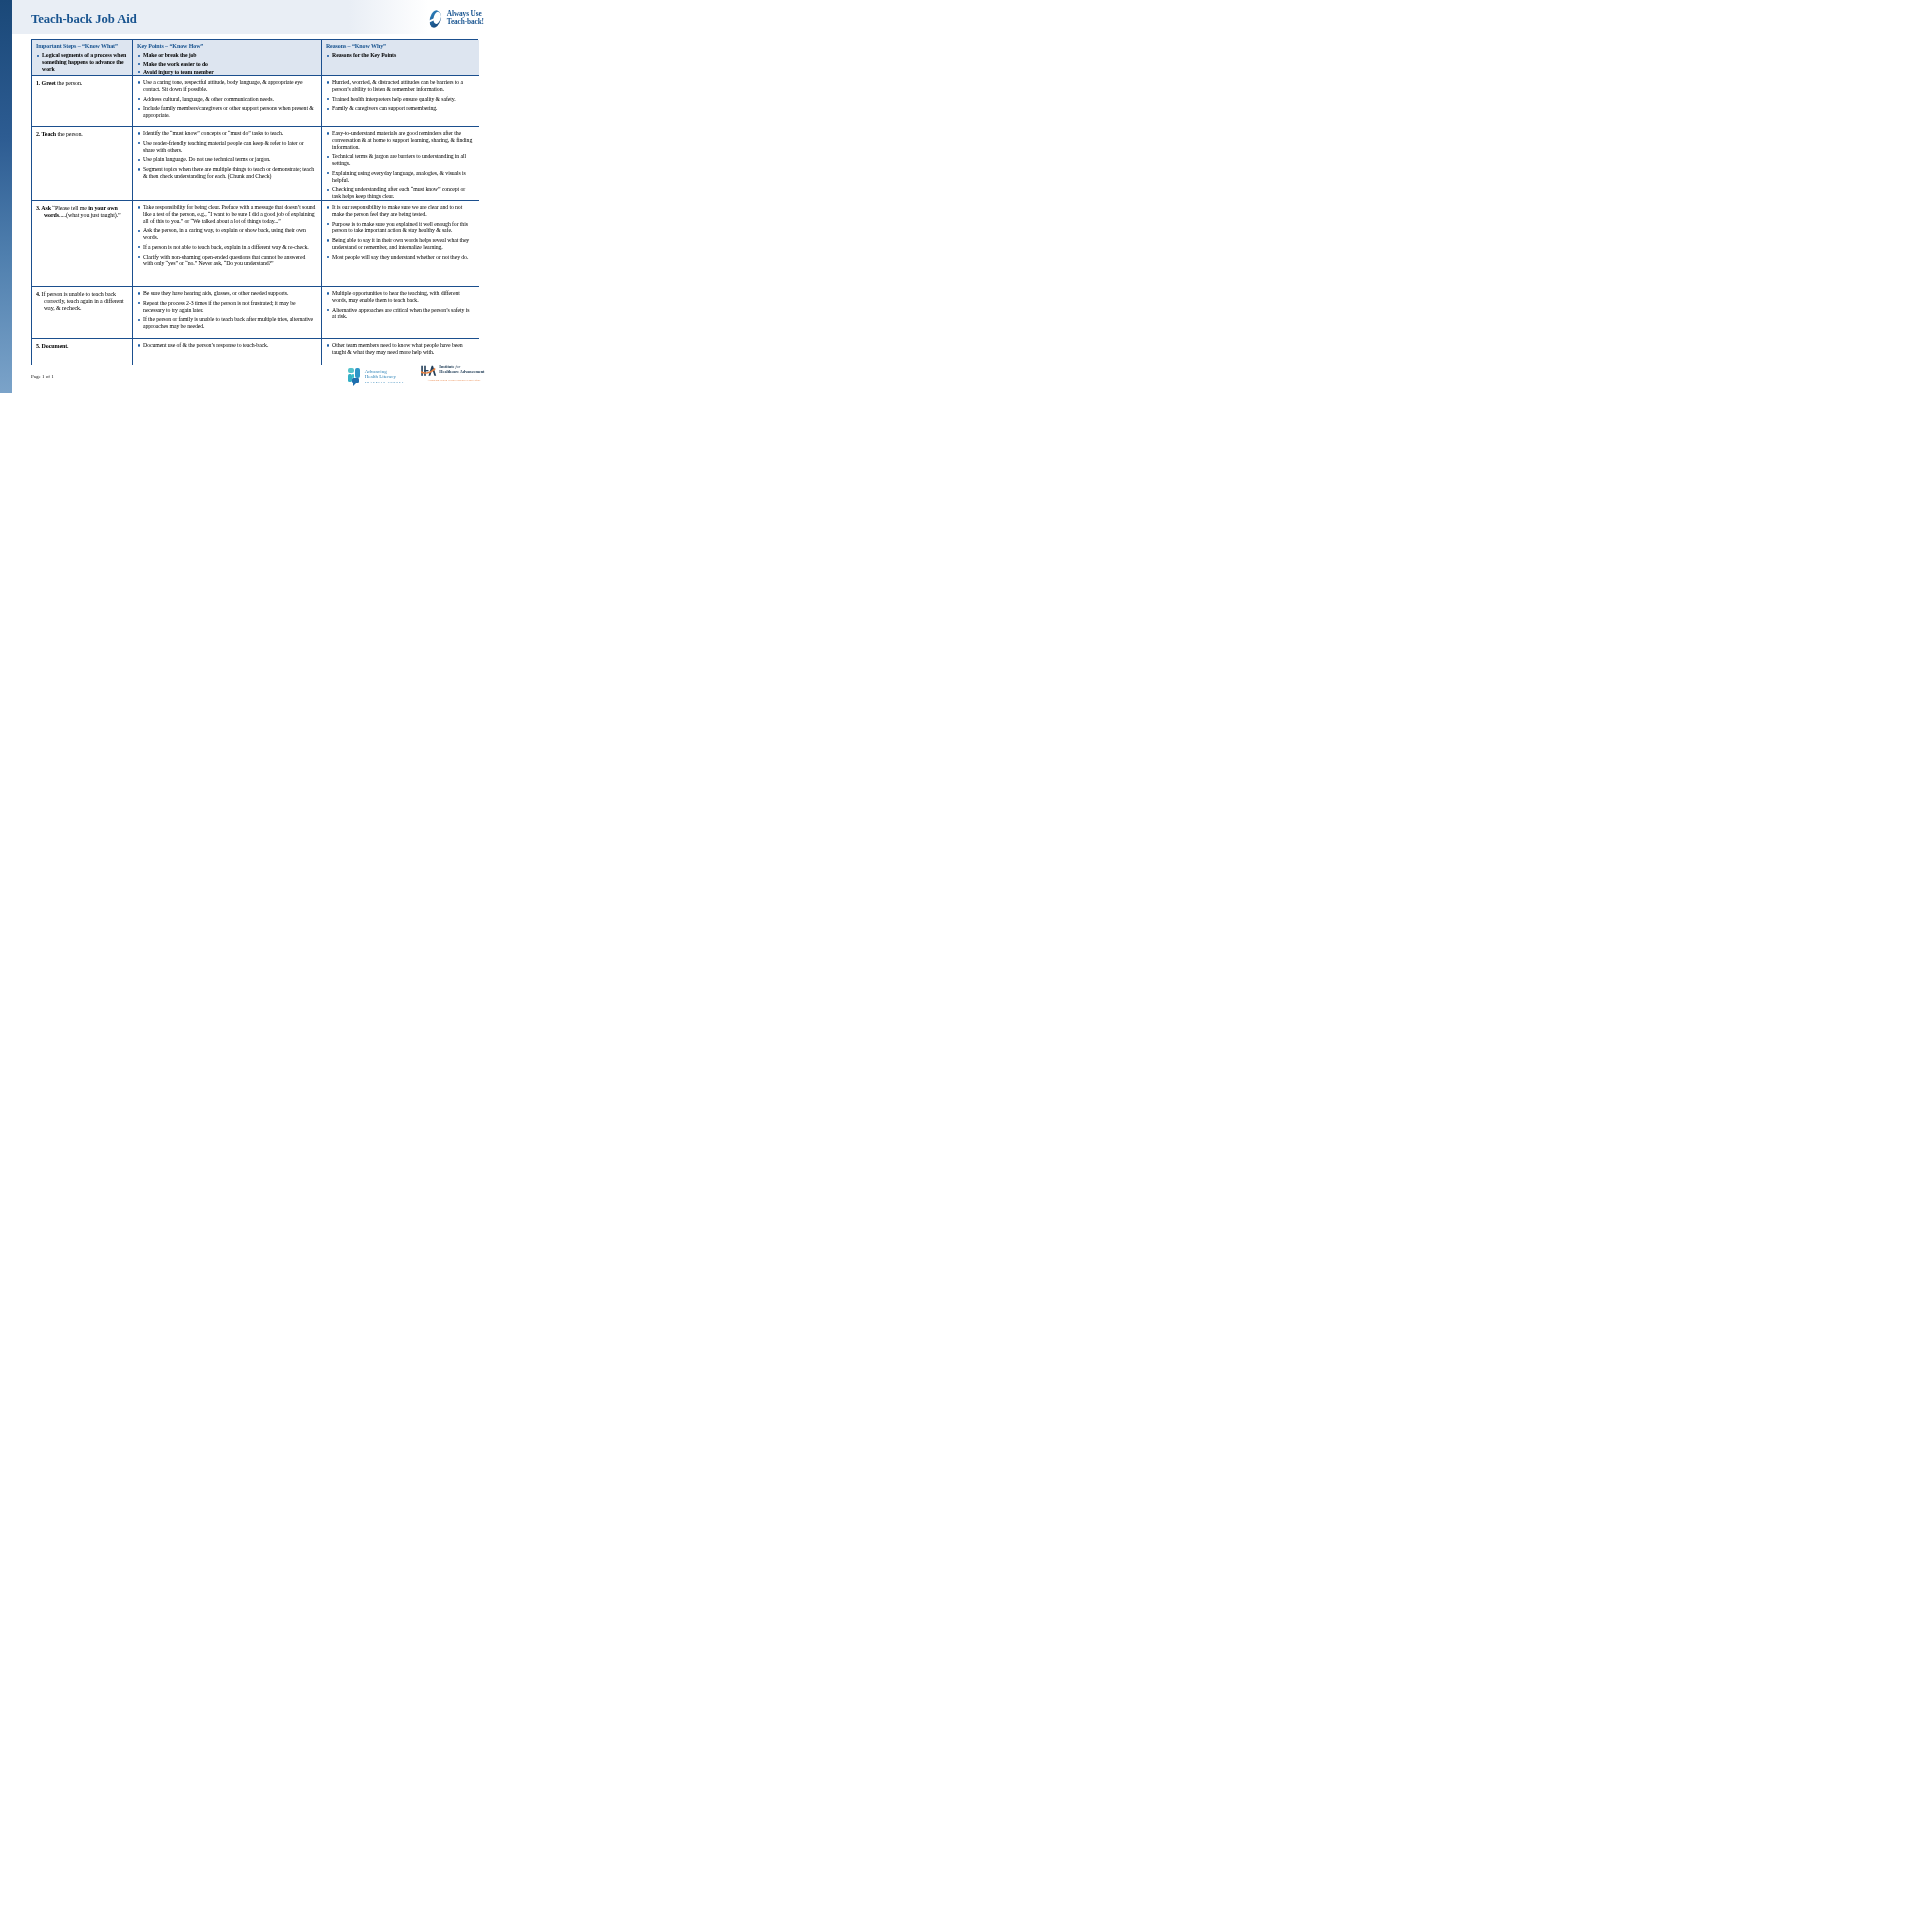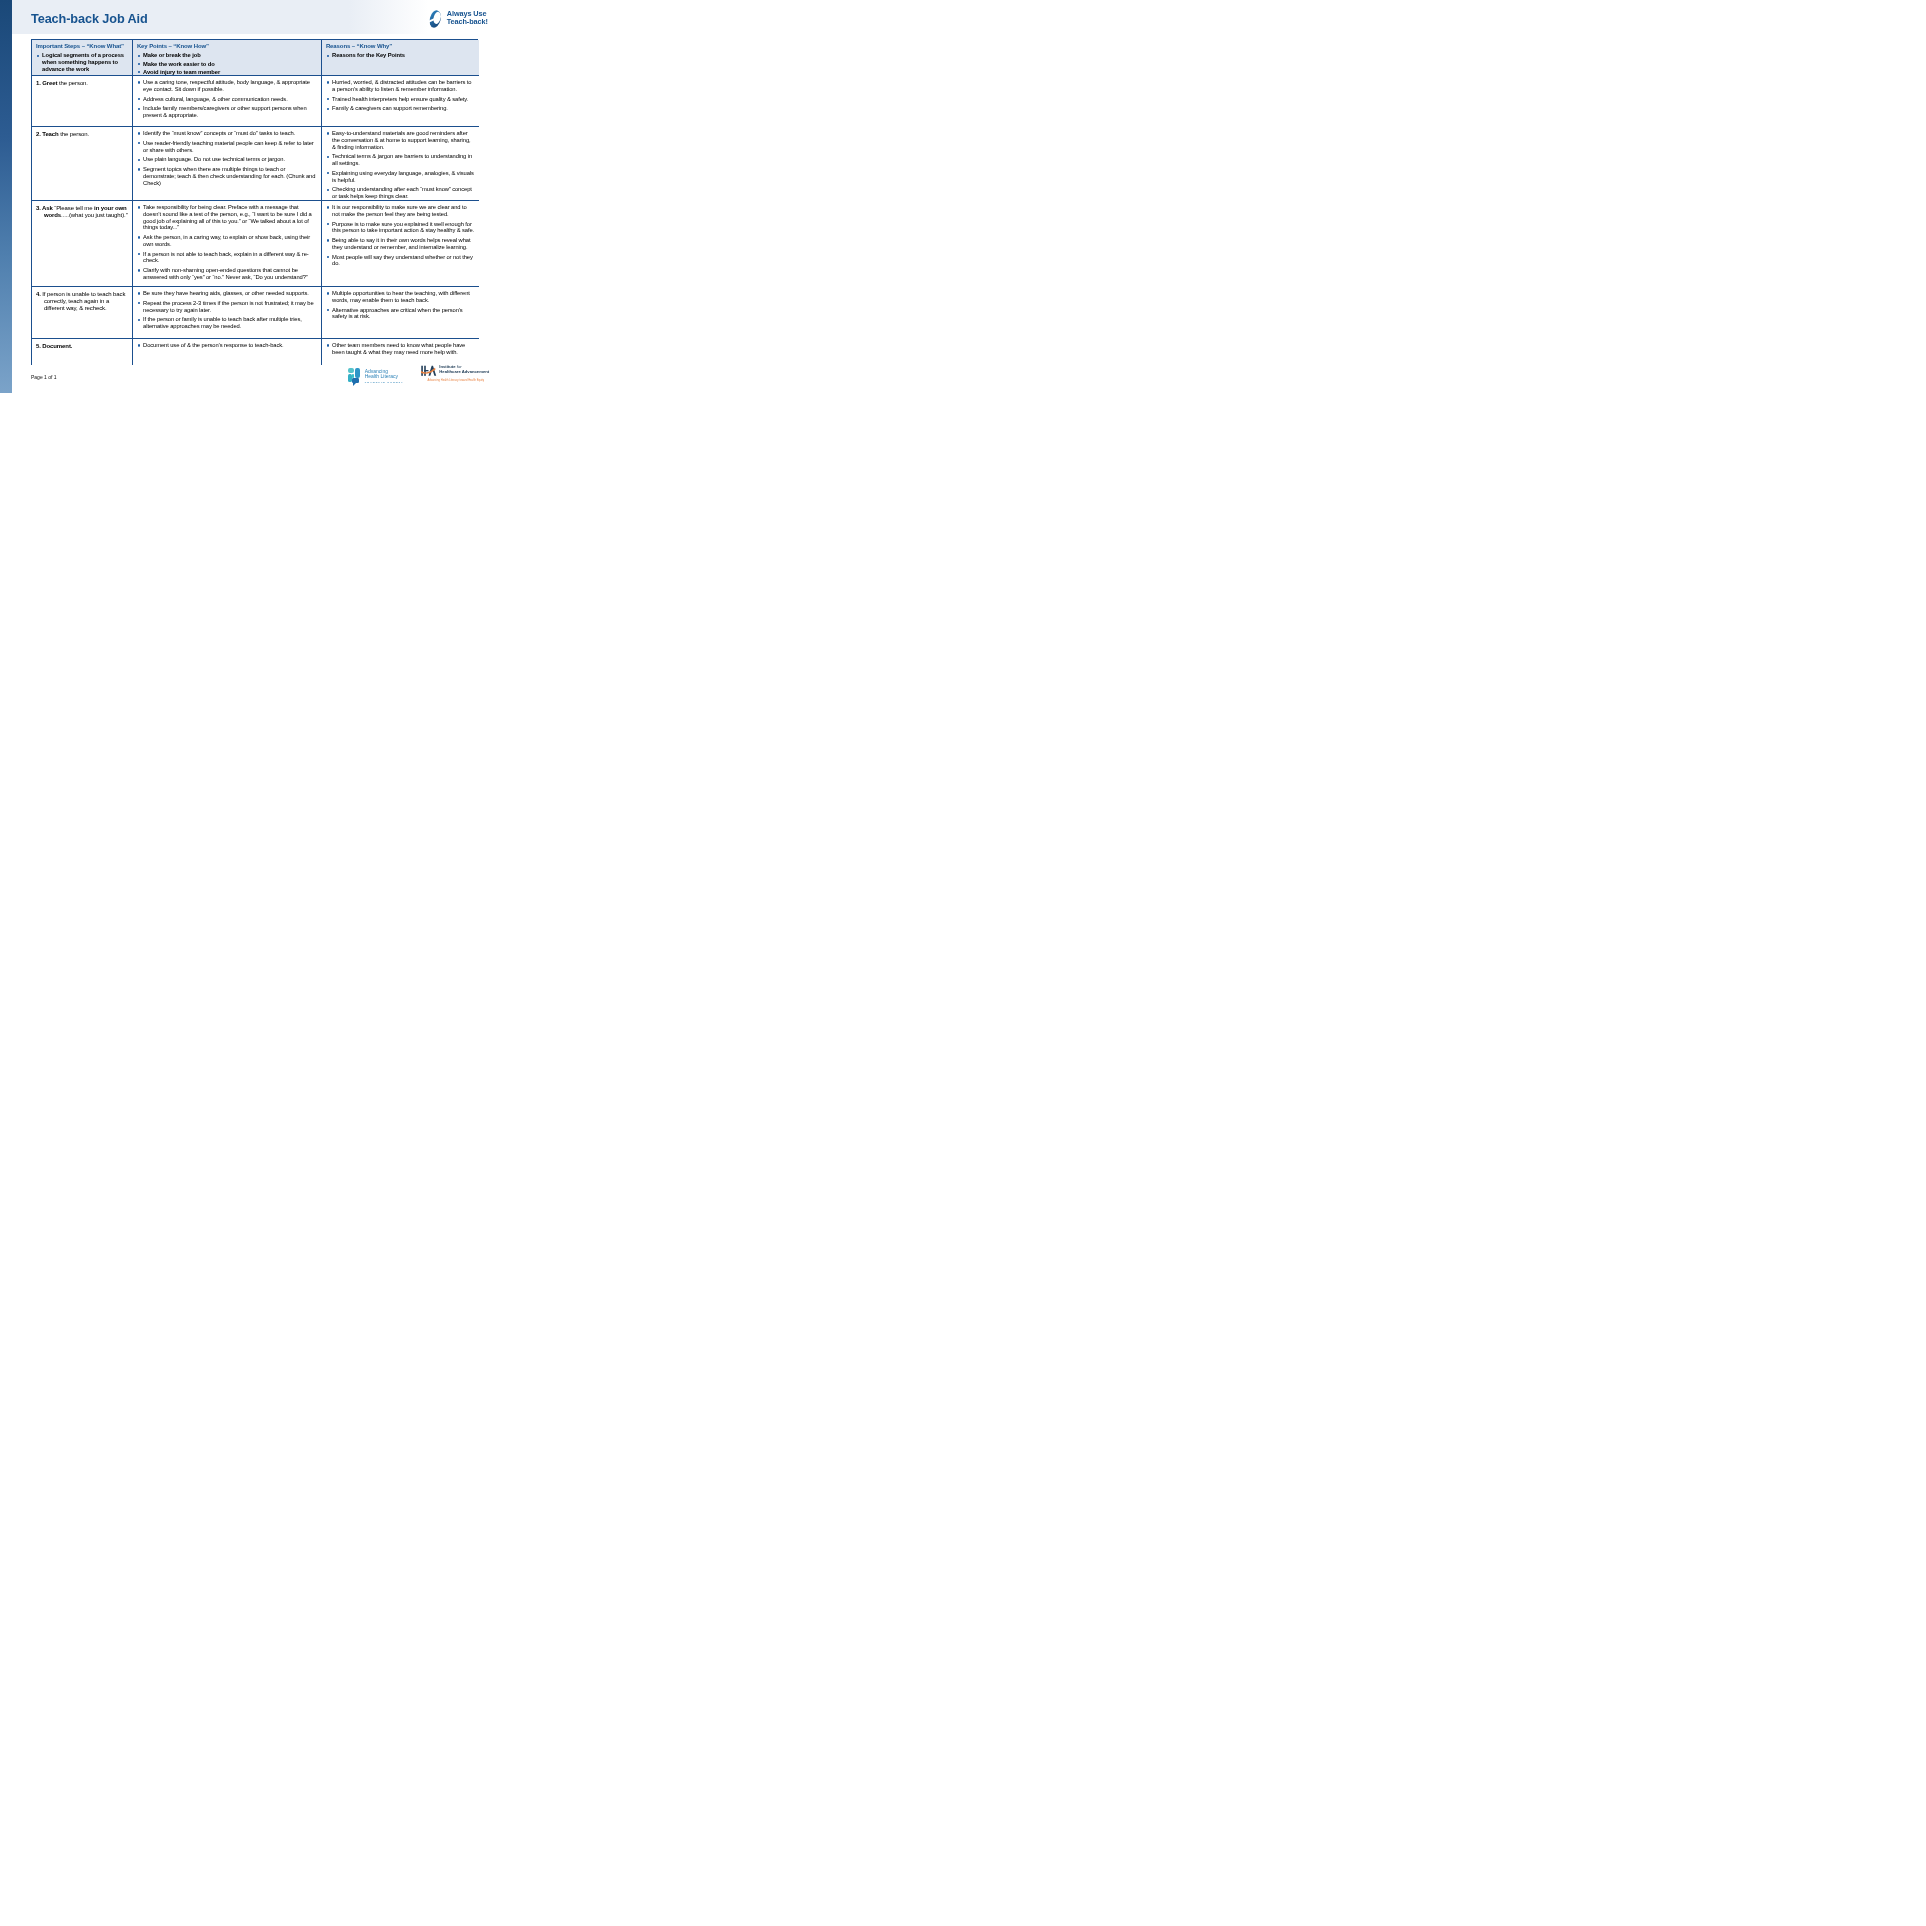--- a/index.html
+++ b/index.html
@@ -1,18 +1,18 @@
 <!DOCTYPE html>
 <html style="font-size:6.2px"><head>
 <meta charset="utf-8">
 <style>
   html,body{margin:0;padding:0;background:#ffffff;}
   #canvas{
     position:relative;width:508px;height:393px;overflow:hidden;background:#ffffff;
-    font-family:Liberation Sans, sans-serif;color:#000;
+    font-family:Liberation Serif, serif;color:#000;
   }
   
   .sidebar{position:absolute;left:0;top:0;width:12.3px;height:393px;
     background:linear-gradient(180deg,#1a4878 0%,#2d5c92 35%,#4f7fae 65%,#7ba3c9 100%);z-index:5;}
   
   .header-band{position:absolute;left:12.3px;top:0;width:496px;height:34px;
     background:linear-gradient(90deg,#e9eef5 0%,#e9eef5 68%,#ffffff 84%);}
   .page-title{position:absolute;left:31px;top:11.6px;margin:0;font-size:12.7px;font-weight:bold;
     color:#17538f;letter-spacing:-0.1px;}
   .brand{position:absolute;left:426px;top:8.5px;display:flex;align-items:flex-start;}

